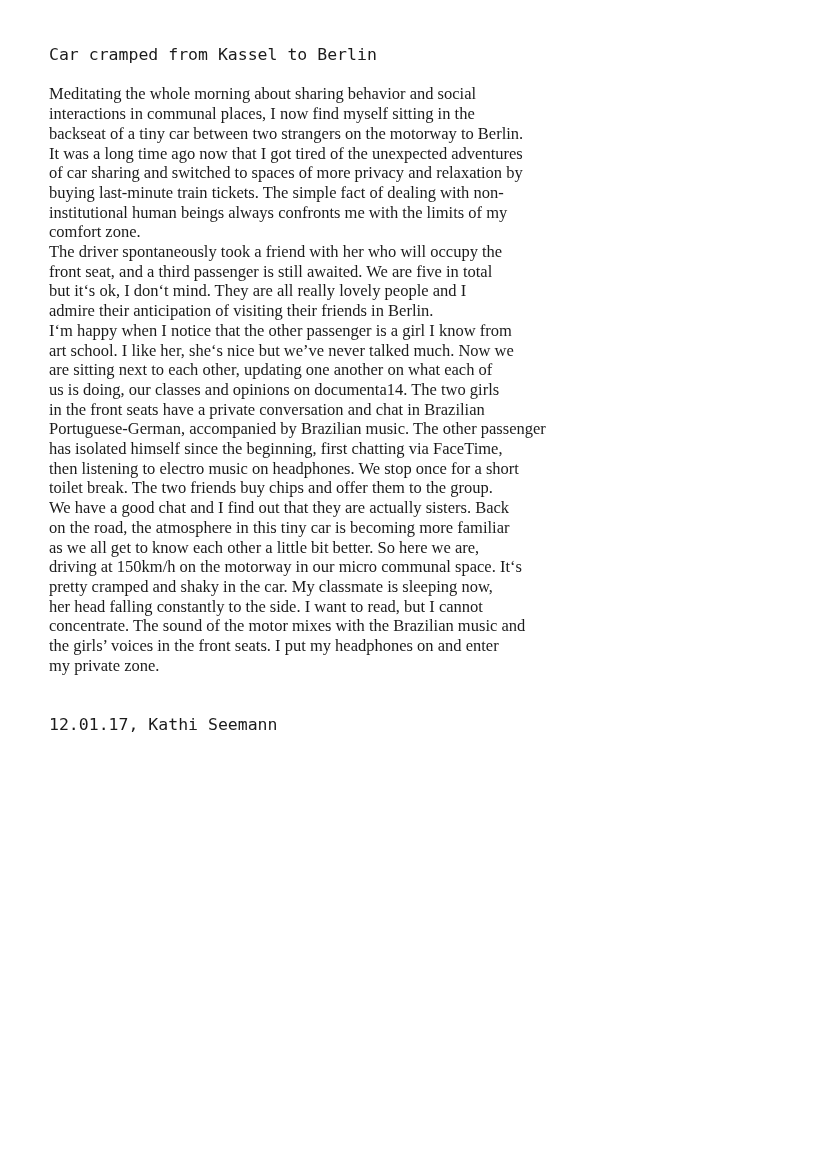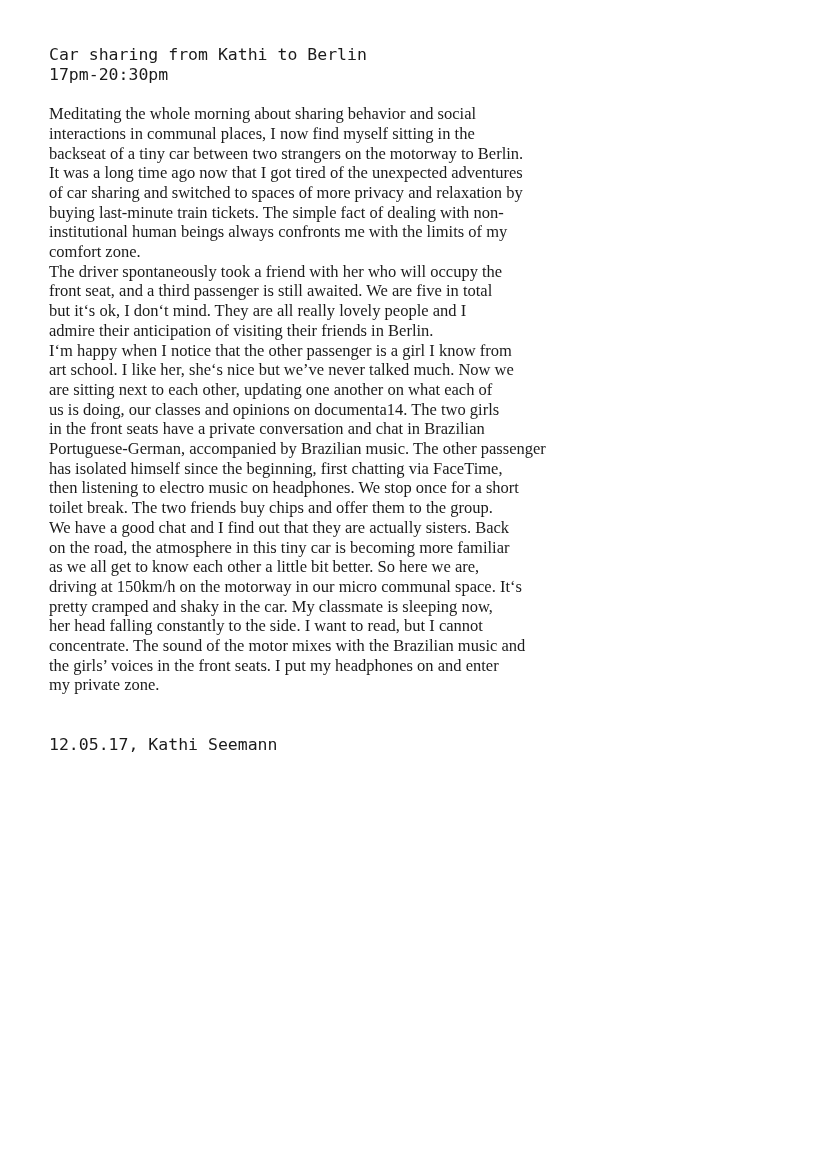--- a/index.html
+++ b/index.html
@@ -29,22 +29,21 @@
     font-family: Liberation Serif, serif;
   }
   .blank-line {
     height: 19.7px;
   }
 </style>
 </head>
 <body style="background: rgb(255, 255, 255);">
 
 <div class="doc" style="color: rgb(27, 27, 27);">
-  <div class="line">Car sharing from Kathi to Berlin</div>
-  <div class="line">17pm-20:30pm</div>
+  <div class="line">Car cramped from Kassel to Berlin</div>
   <div class="blank-line"></div>
   <div class="body-block">Meditating the whole morning about sharing behavior and social
 interactions in communal places, I now find myself sitting in the
 backseat of a tiny car between two strangers on the motorway to Berlin.
 It was a long time ago now that I got tired of the unexpected adventures
 of car sharing and switched to spaces of more privacy and relaxation by
 buying last-minute train tickets. The simple fact of dealing with non-
 institutional human beings always confronts me with the limits of my
 comfort zone.
 The driver spontaneously took a friend with her who will occupy the
@@ -64,14 +63,14 @@
 on the road, the atmosphere in this tiny car is becoming more familiar
 as we all get to know each other a little bit better. So here we are,
 driving at 150km/h on the motorway in our micro communal space. It‘s
 pretty cramped and shaky in the car. My classmate is sleeping now,
 her head falling constantly to the side. I want to read, but I cannot
 concentrate. The sound of the motor mixes with the Brazilian music and
 the girls’ voices in the front seats. I put my headphones on and enter
 my private zone.</div>
   <div class="blank-line"></div>
   <div class="blank-line"></div>
-  <div class="line">12.05.17, Kathi Seemann</div>
+  <div class="line">12.01.17, Kathi Seemann</div>
 </div>
 
 </body></html>

